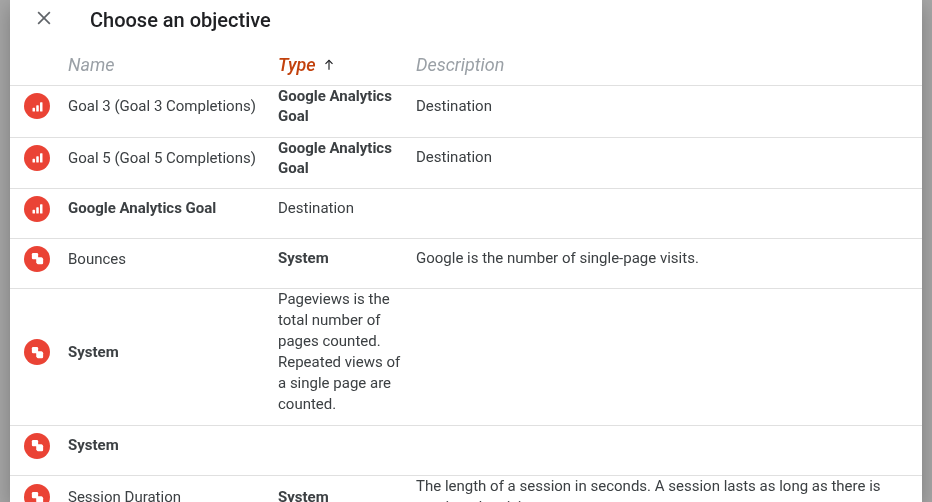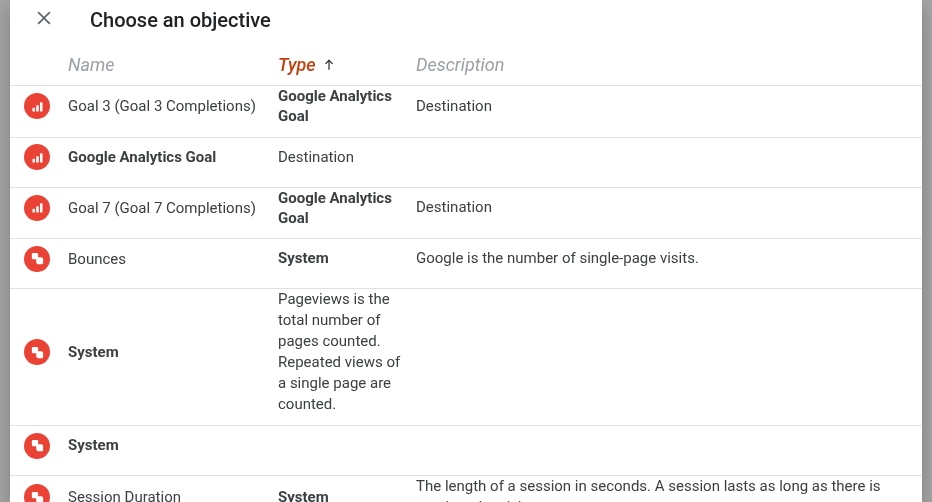--- a/index.html
+++ b/index.html
@@ -130,34 +130,34 @@
         <div class="row">
           <div class="icon-cell">
             <div class="red-circle">
               <svg viewBox="0 0 24 24" fill="#fff">
                 <rect x="4" y="14" width="4" height="6" rx="1"></rect>
                 <rect x="10" y="10" width="4" height="10" rx="1"></rect>
                 <rect x="16" y="5" width="4" height="15" rx="1"></rect>
               </svg>
             </div>
           </div>
+          <div class="name-cell">Goal 5 (Goal 5 Completions)</div>
           <div class="type-cell">Google Analytics Goal</div>
           <div class="desc-cell">Destination</div>
         </div>
         <div class="row">
           <div class="icon-cell">
             <div class="red-circle">
               <svg viewBox="0 0 24 24" fill="#fff">
                 <rect x="4" y="14" width="4" height="6" rx="1"></rect>
                 <rect x="10" y="10" width="4" height="10" rx="1"></rect>
                 <rect x="16" y="5" width="4" height="15" rx="1"></rect>
               </svg>
             </div>
           </div>
-          <div class="name-cell">Goal 7 (Goal 7 Completions)</div>
           <div class="type-cell">Google Analytics Goal</div>
           <div class="desc-cell">Destination</div>
         </div>
         <div class="row">
           <div class="icon-cell">
             <div class="red-circle">
               <svg viewBox="0 0 24 24" fill="#fff">
                 <rect x="3" y="3" width="10" height="10" rx="2"></rect>
                 <rect x="10" y="10" width="10" height="10" rx="2" fill="#fff" stroke="#ea4335" stroke-width="0"></rect>
                 <rect x="11" y="11" width="10" height="10" rx="2"></rect>

